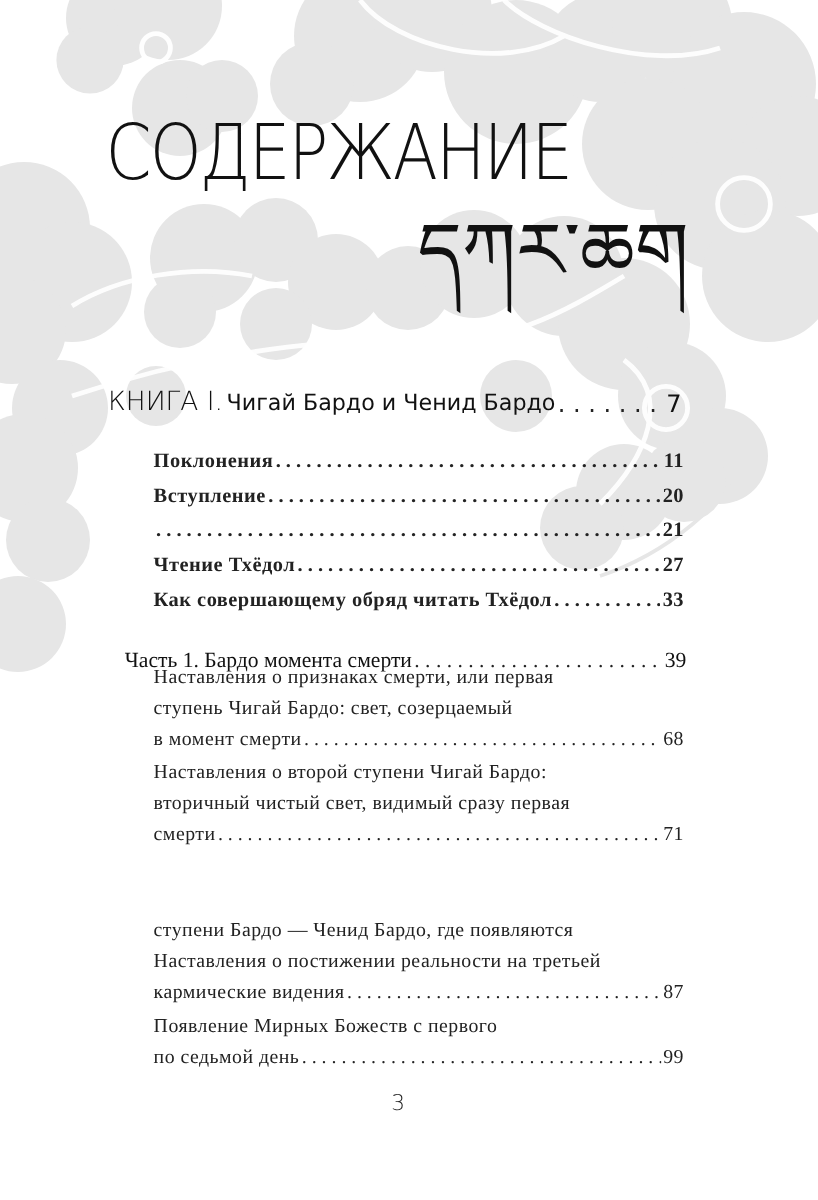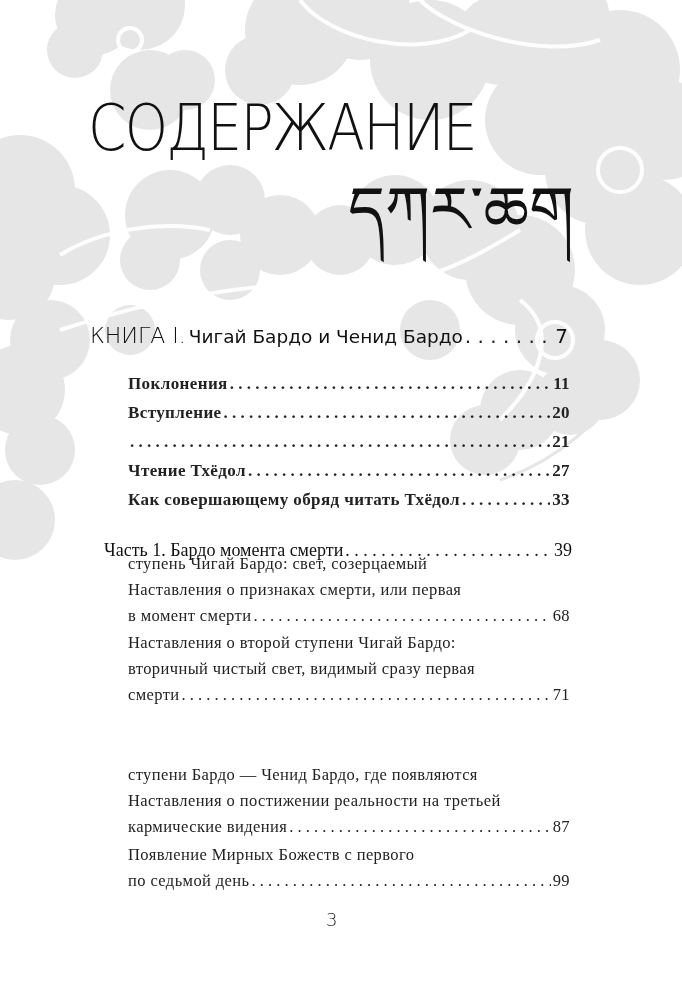--- a/index.html
+++ b/index.html
@@ -177,22 +177,22 @@
     <span class="page-num">33</span>
   </div>
 
   <div class="toc-row part" style="top:508px">
     <span class="label">Часть 1. Бардо момента смерти</span>
     <span class="dots"></span>
     <span class="page-num">39</span>
   </div>
 
   <div class="multi" style="top:551px">
+    <span class="line">Наставления о признаках смерти, или первая</span>
     <span class="line">ступень Чигай Бардо: свет, созерцаемый</span>
-    <span class="line">Наставления о признаках смерти, или первая</span>
     <span class="last">
       <span>в момент смерти</span>
       <span class="dots"></span>
       <span>68</span>
     </span>
   </div>
 
   <div class="multi" style="top:630px">
     <span class="line">Наставления о второй ступени Чигай Бардо:</span>
     <span class="line">вторичный чистый свет, видимый сразу первая</span>

